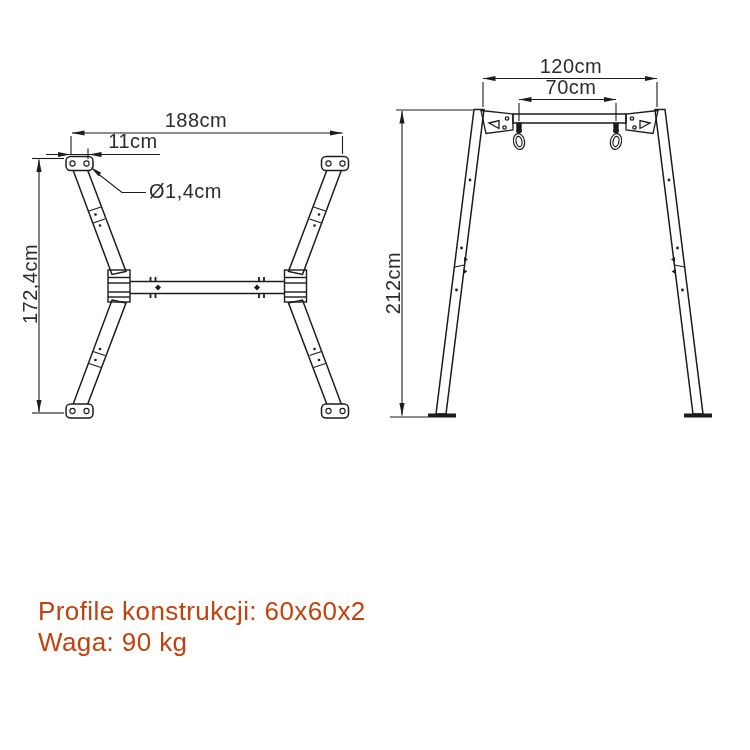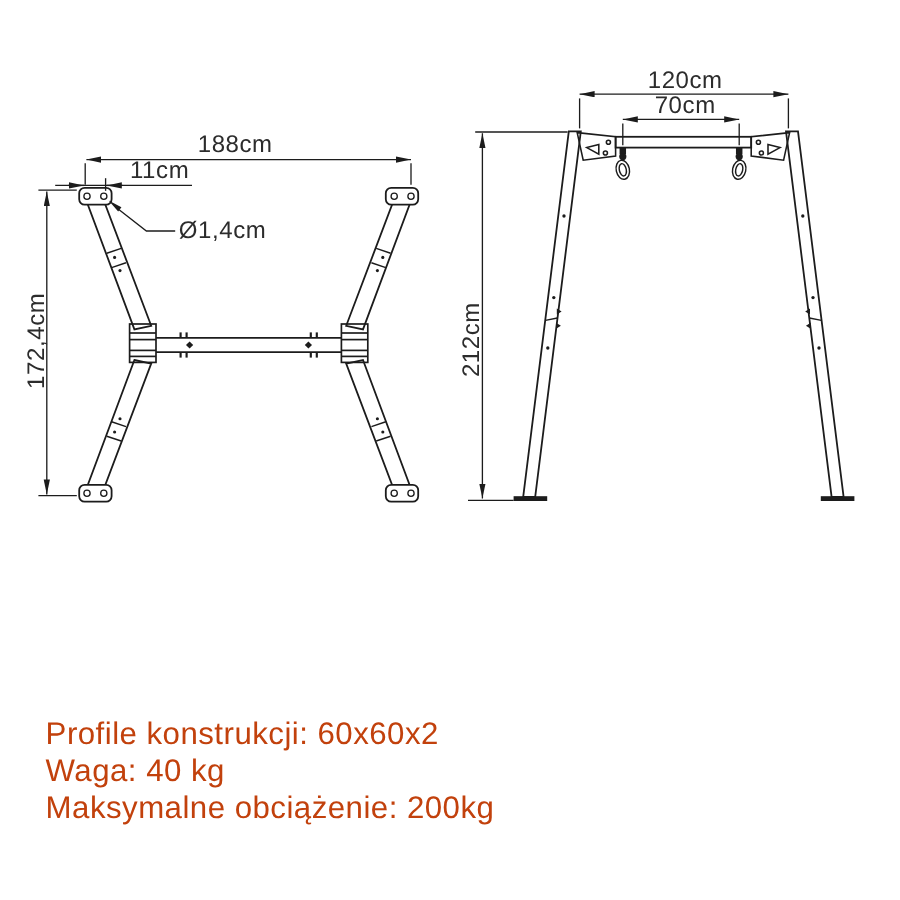--- a/index.html
+++ b/index.html
@@ -212,17 +212,16 @@
       <line x1="396" y1="110" x2="473" y2="110"></line>
       <line x1="390" y1="417" x2="428" y2="417"></line>
       <text class="dimtxt" x="399.5" y="283" text-anchor="middle" transform="rotate(-90 399.5 283)" stroke="none">212cm</text>
     </g>
   </g>
 </svg>
 
   
   <div id="specs">
     <p>Profile konstrukcji: 60x60x2</p>
-    <p>Waga: 40 kg</p>
-    <p>Maksymalne obciążenie: 200kg</p>
+    <p>Waga: 90 kg</p>
   </div>
 
 </div>
 
 </body></html>

